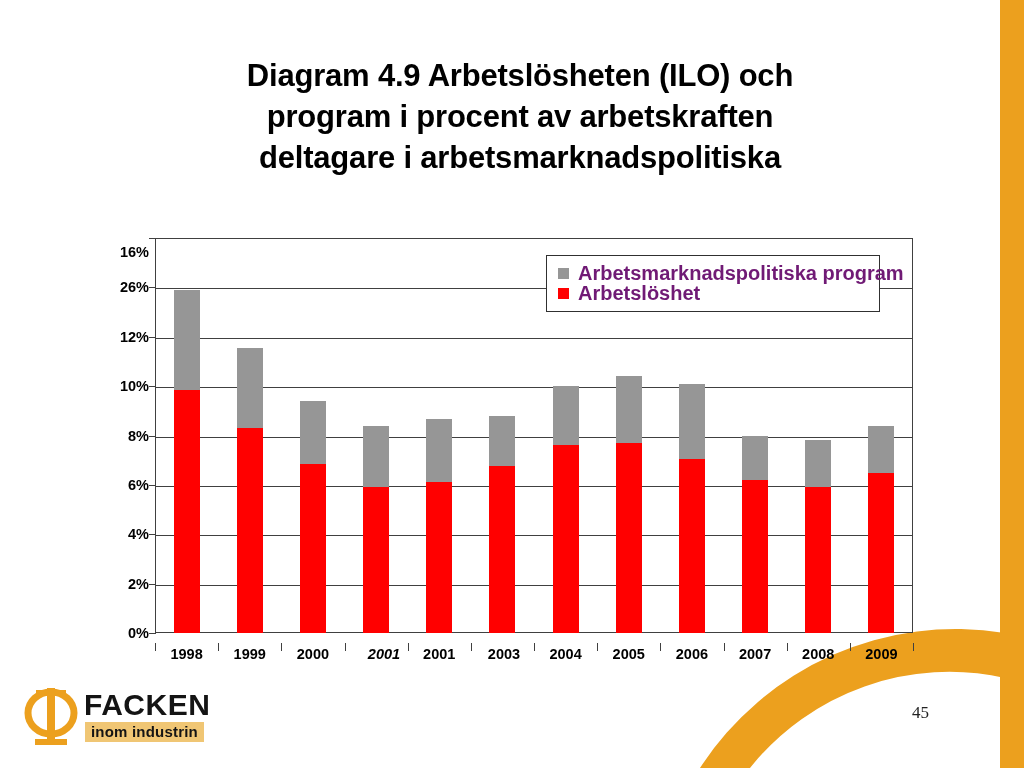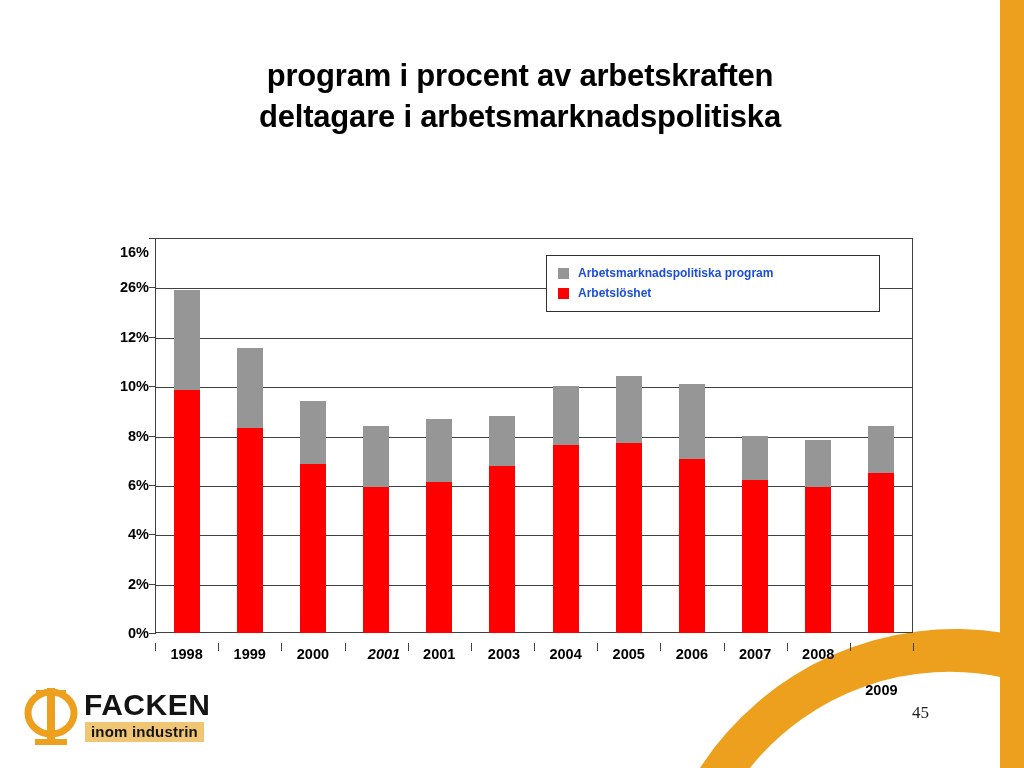--- a/index.html
+++ b/index.html
@@ -147,23 +147,23 @@
     align-items: center;
     height: 20px;
   }
   .legend-swatch {
     width: 11px;
     height: 11px;
     flex: 0 0 11px;
     margin-right: 9px;
   }
   .legend-label {
-    font-size: 12px;
-    font-weight: bold;
-    color: #1d4ed8;
+    font-size: 20px;
+    font-weight: bold;
+    color: #701a75;
     white-space: nowrap;
   }
 
   
   #brand-logo {
     position: absolute;
     left: 22px;
     top: 686px;
     width: 190px;
     height: 66px;
@@ -202,20 +202,21 @@
 </head>
 <body>
 
 <svg id="deco-layer" width="1024" height="768" viewBox="0 0 1024 768">
   <rect x="1000" y="0" width="24" height="768" fill="#eca01e"></rect>
   <path d="M 1000 655 L 1024 655 L 1024 700 L 1000 700 Z" fill="#eca01e"></path>
   <path d="M 1005 678 m 0 0 A 255 255 0 0 0 750 768 L 700 768 A 305 305 0 0 1 1005 633 Z" fill="#eca01e"></path>
 </svg>
 
 <div id="slide-title">
+  <span class="tl">Diagram 4.9 Arbetslösheten (ILO) och</span>
   <span class="tl">program i procent av arbetskraften</span>
   <span class="tl">deltagare i arbetsmarknadspolitiska</span>
 </div>
 
 <div id="chart-area">
 
   <div id="ytick-labels">
       <div class="ytick-label" style="top: 395px;">0%</div>
       <div class="ytick-mark" style="top: 395px;"></div>
       <div class="ytick-label" style="top: 345.625px;">2%</div>
@@ -315,21 +316,21 @@
       <div class="xtick-label" style="left: 94.75px;">1999</div>
       <div class="xtick-label" style="left: 157.917px;">2000</div>
       <div class="xtick-label" style="left: 229px; font-style: italic;">2001</div>
       <div class="xtick-label" style="left: 284.25px;">2001</div>
       <div class="xtick-label" style="left: 349px;">2003</div>
       <div class="xtick-label" style="left: 410.583px;">2004</div>
       <div class="xtick-label" style="left: 473.75px;">2005</div>
       <div class="xtick-label" style="left: 536.917px;">2006</div>
       <div class="xtick-label" style="left: 600.083px;">2007</div>
       <div class="xtick-label" style="left: 663.25px;">2008</div>
-      <div class="xtick-label" style="left: 726.417px; margin-top: 36px;">2009</div>
+      <div class="xtick-label" style="left: 726.417px;">2009</div>
     </div>
 
   <div id="chart-legend">
     <div class="legend-row">
       <span class="legend-swatch" style="background: rgb(150, 150, 150);"></span>
       <span class="legend-label">Arbetsmarknadspolitiska program</span>
     </div>
     <div class="legend-row">
       <span class="legend-swatch" style="background: rgb(255, 0, 0);"></span>
       <span class="legend-label">Arbetslöshet</span>

